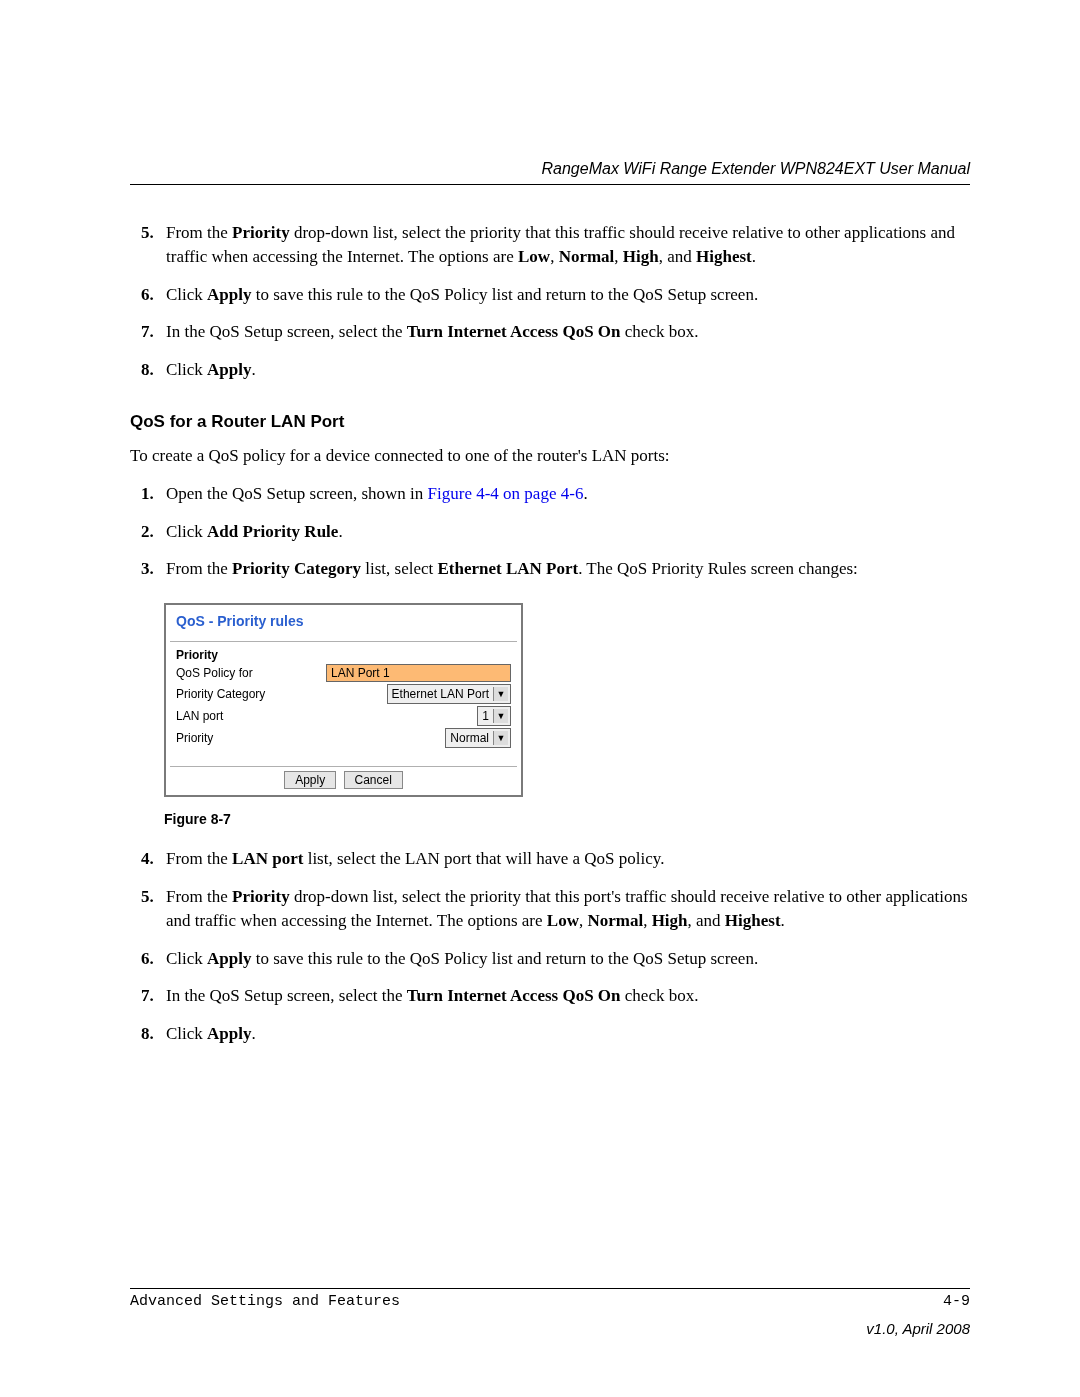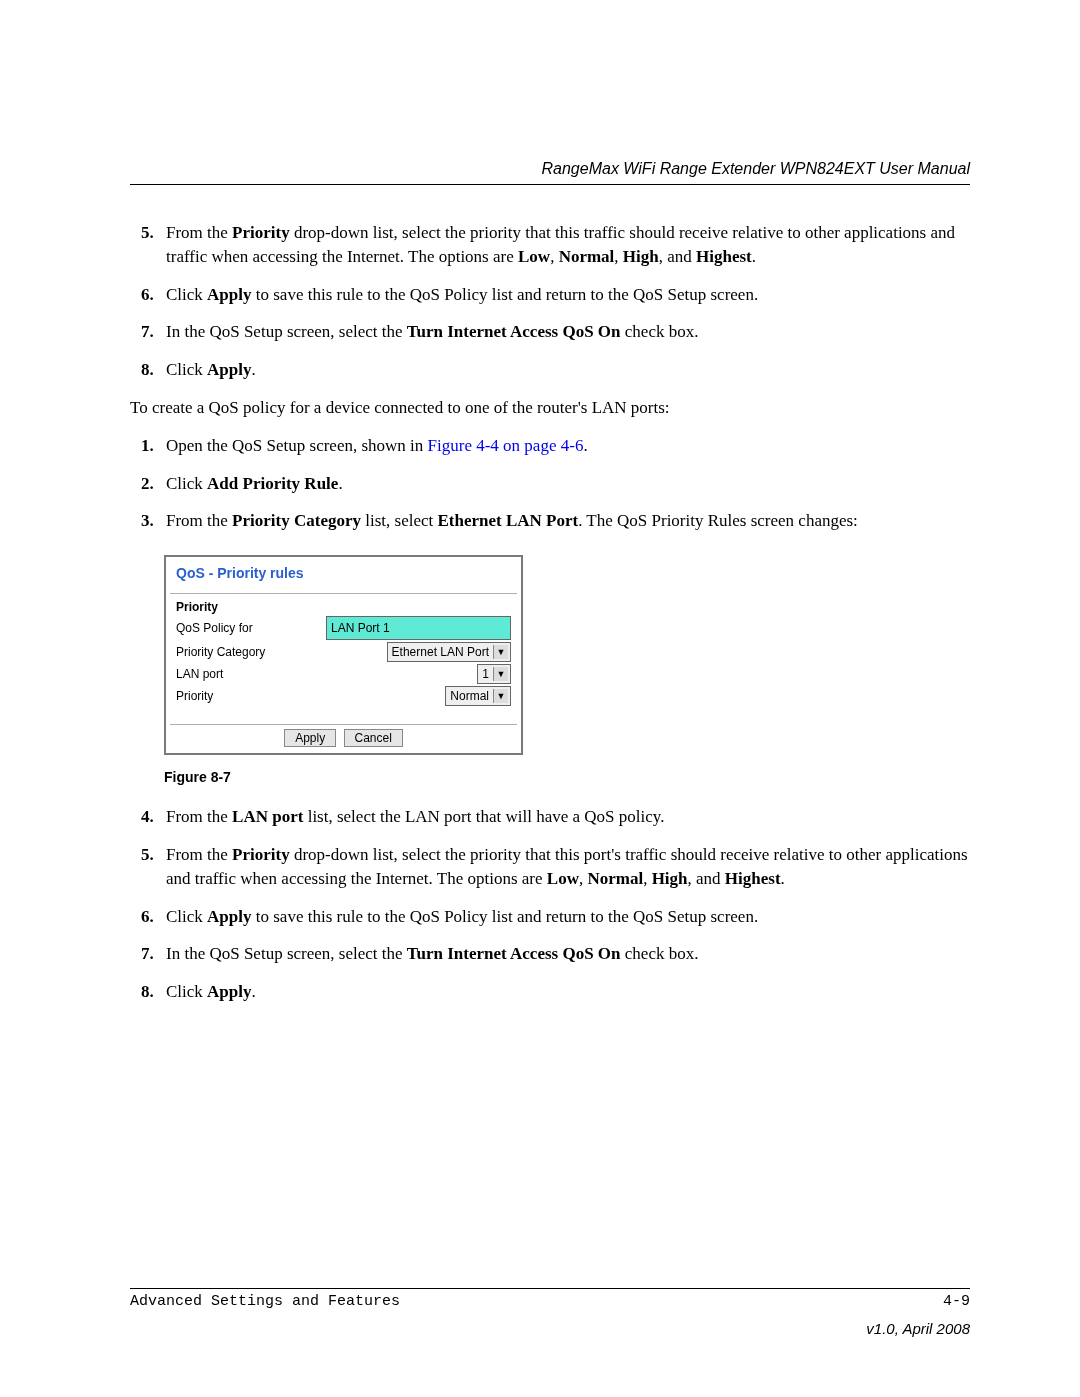--- a/index.html
+++ b/index.html
@@ -84,25 +84,25 @@
     display: flex;
     align-items: center;
     margin: 2px 0;
     justify-content: space-between;
   }
   .fig-label {
     width: 150px;
   }
   .fig-input {
     border: 1px solid #666;
-    height: 24px;
+    height: 18px;
     padding: 0 4px;
     font-size: 12px;
     font-family: Arial, Helvetica, sans-serif;
-    background: #5eead4;
+    background: #fdba74;
     flex: 1;
     box-sizing: border-box;
   }
   .fig-select {
     border: 1px solid #666;
     height: 18px;
     font-size: 12px;
     font-family: Arial, Helvetica, sans-serif;
     background: #efefef;
     display: inline-flex;
@@ -176,20 +176,21 @@
     <span>RangeMax WiFi Range Extender WPN824EXT User Manual</span>
   </div>
 
   <ol class="main-list" id="list1" start="5">
       <li>From the <b>Priority</b> drop-down list, select the priority that this traffic should receive relative to other applications and traffic when accessing the Internet. The options are <b>Low</b>, <b>Normal</b>, <b>High</b>, and <b>Highest</b>.</li>
       <li>Click <b>Apply</b> to save this rule to the QoS Policy list and return to the QoS Setup screen.</li>
       <li>In the QoS Setup screen, select the <b>Turn Internet Access QoS On</b> check box.</li>
       <li>Click <b>Apply</b>.</li>
     </ol>
 
+  <div class="section-heading">QoS for a Router LAN Port</div>
   <p class="body-para">To create a QoS policy for a device connected to one of the router's LAN ports:</p>
 
   <ol class="main-list" id="list2" start="1">
       <li>Open the QoS Setup screen, shown in <span class="link">Figure 4-4 on page 4-6</span>.</li>
       <li>Click <b>Add Priority Rule</b>.</li>
       <li>From the <b>Priority Category</b> list, select <b>Ethernet LAN Port</b>. The QoS Priority Rules screen changes:</li>
     </ol>
 
   <div class="figure-wrap">
     <div class="figure-box">

